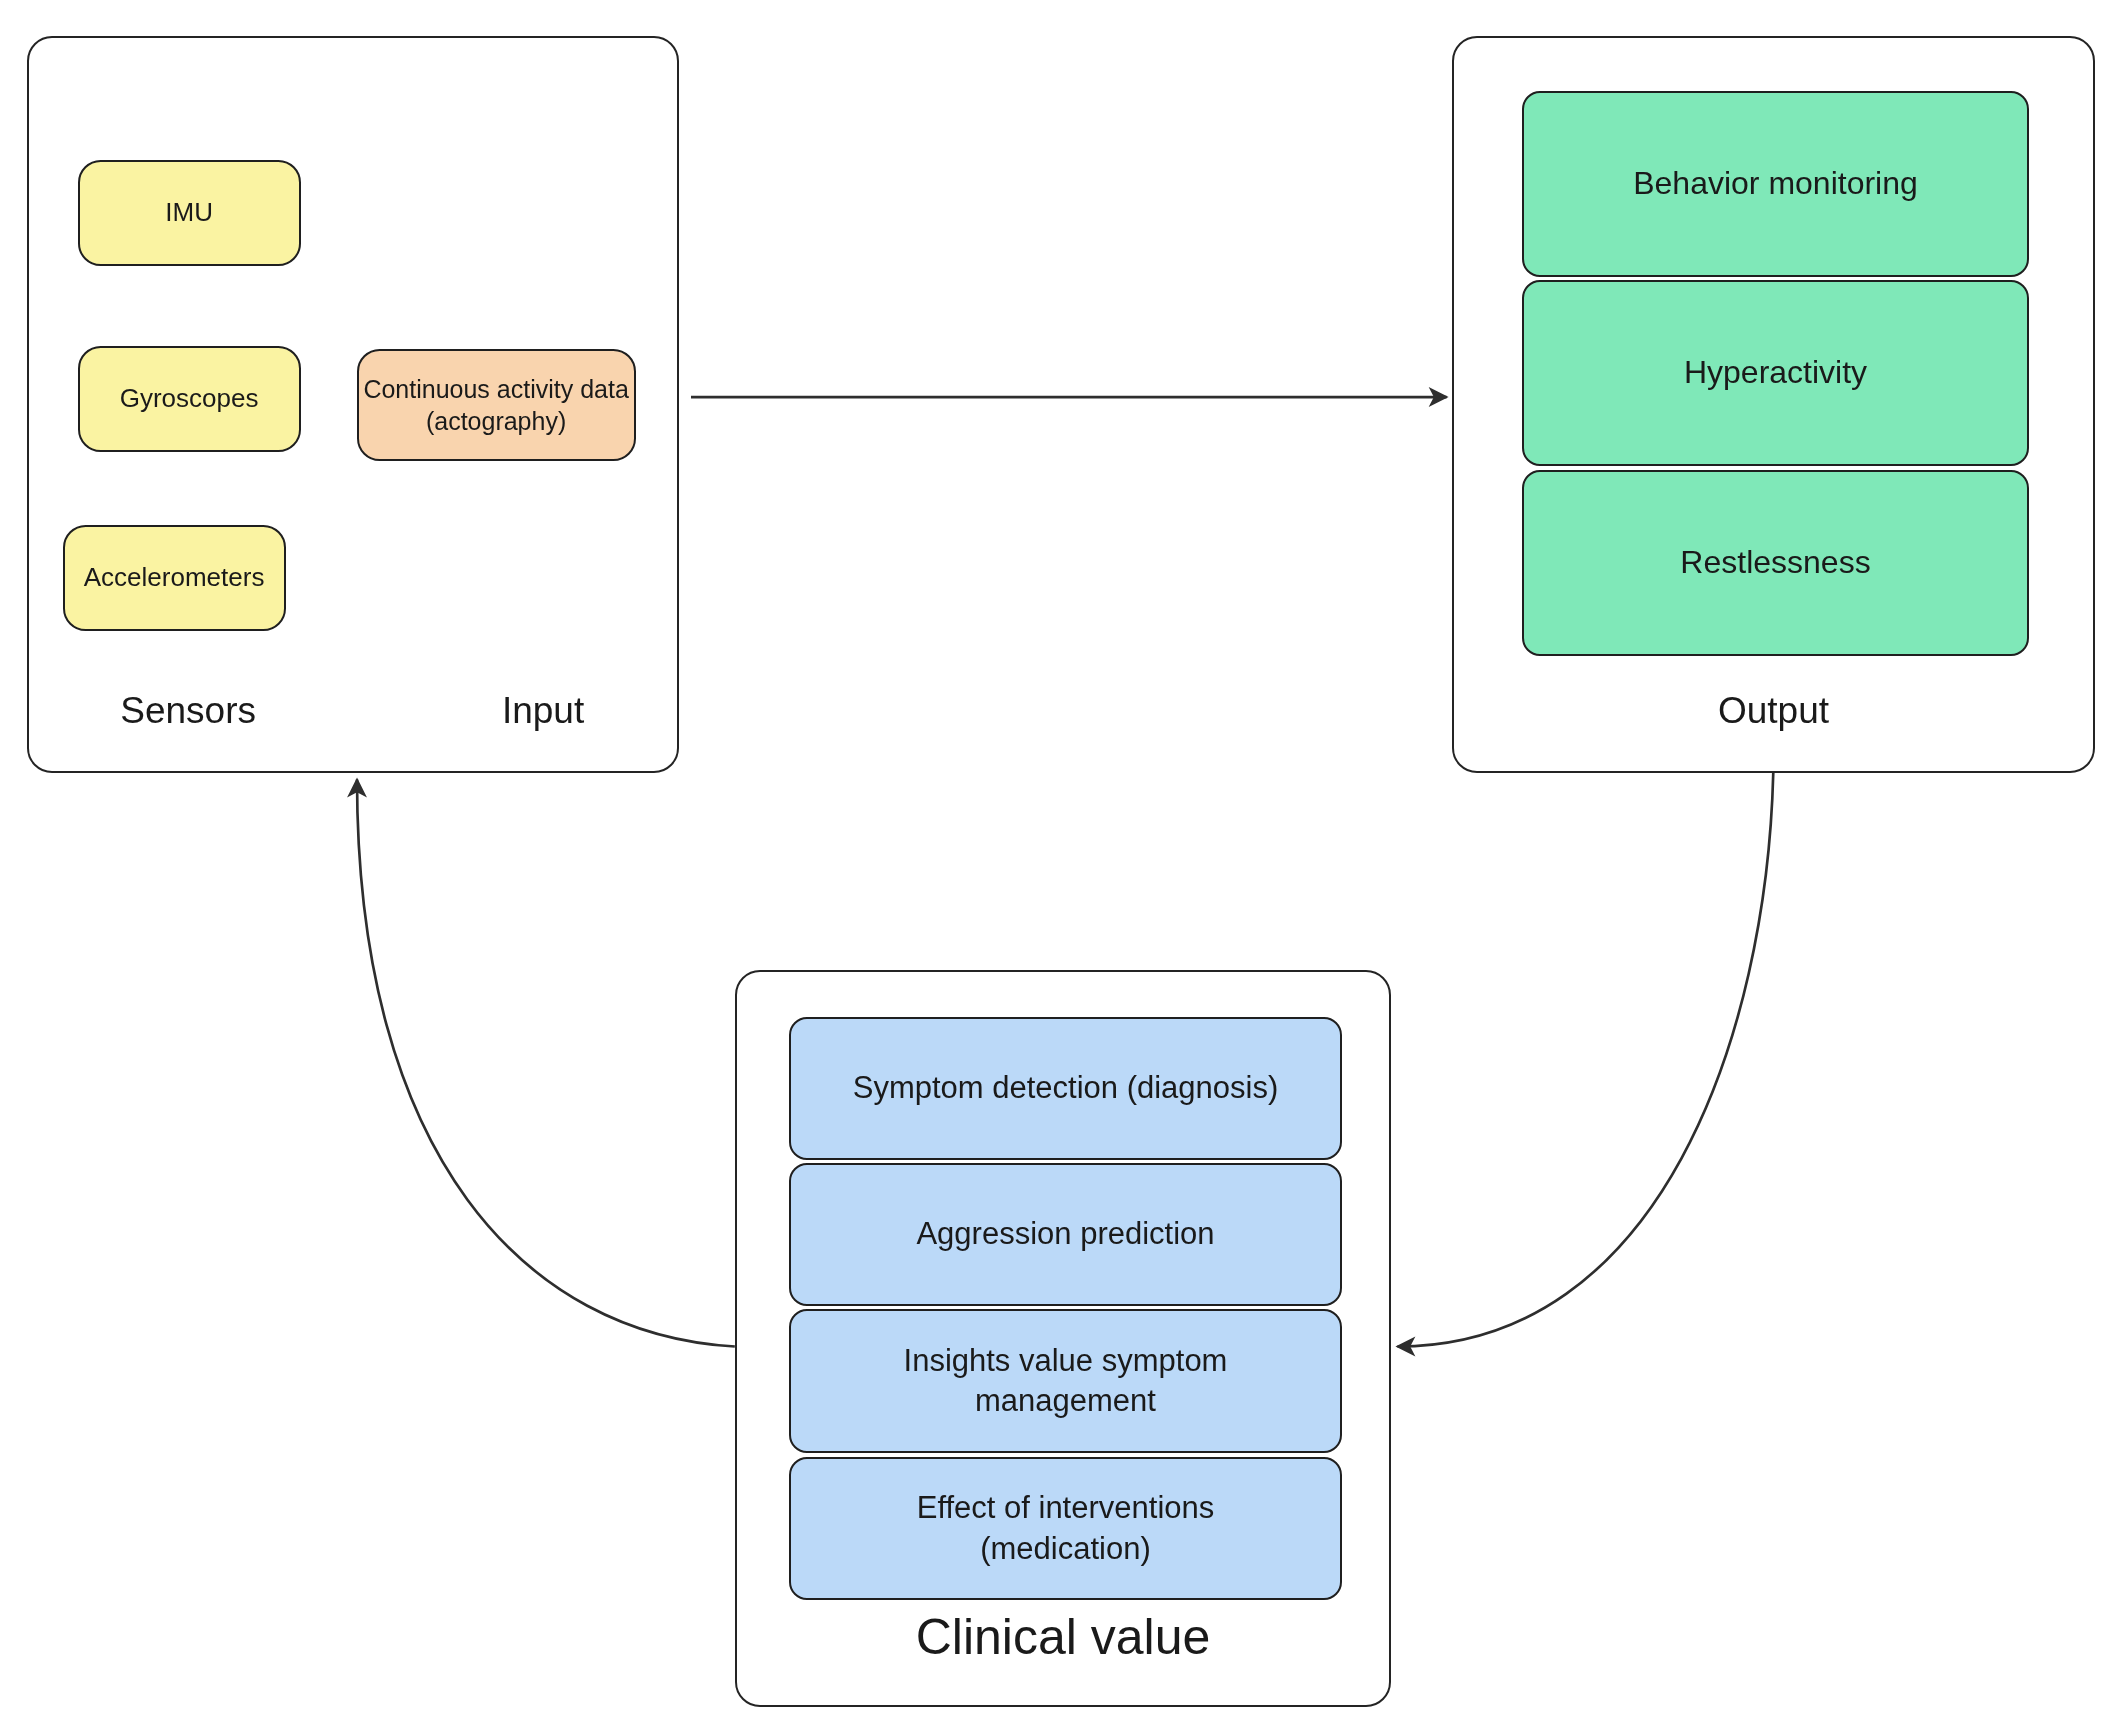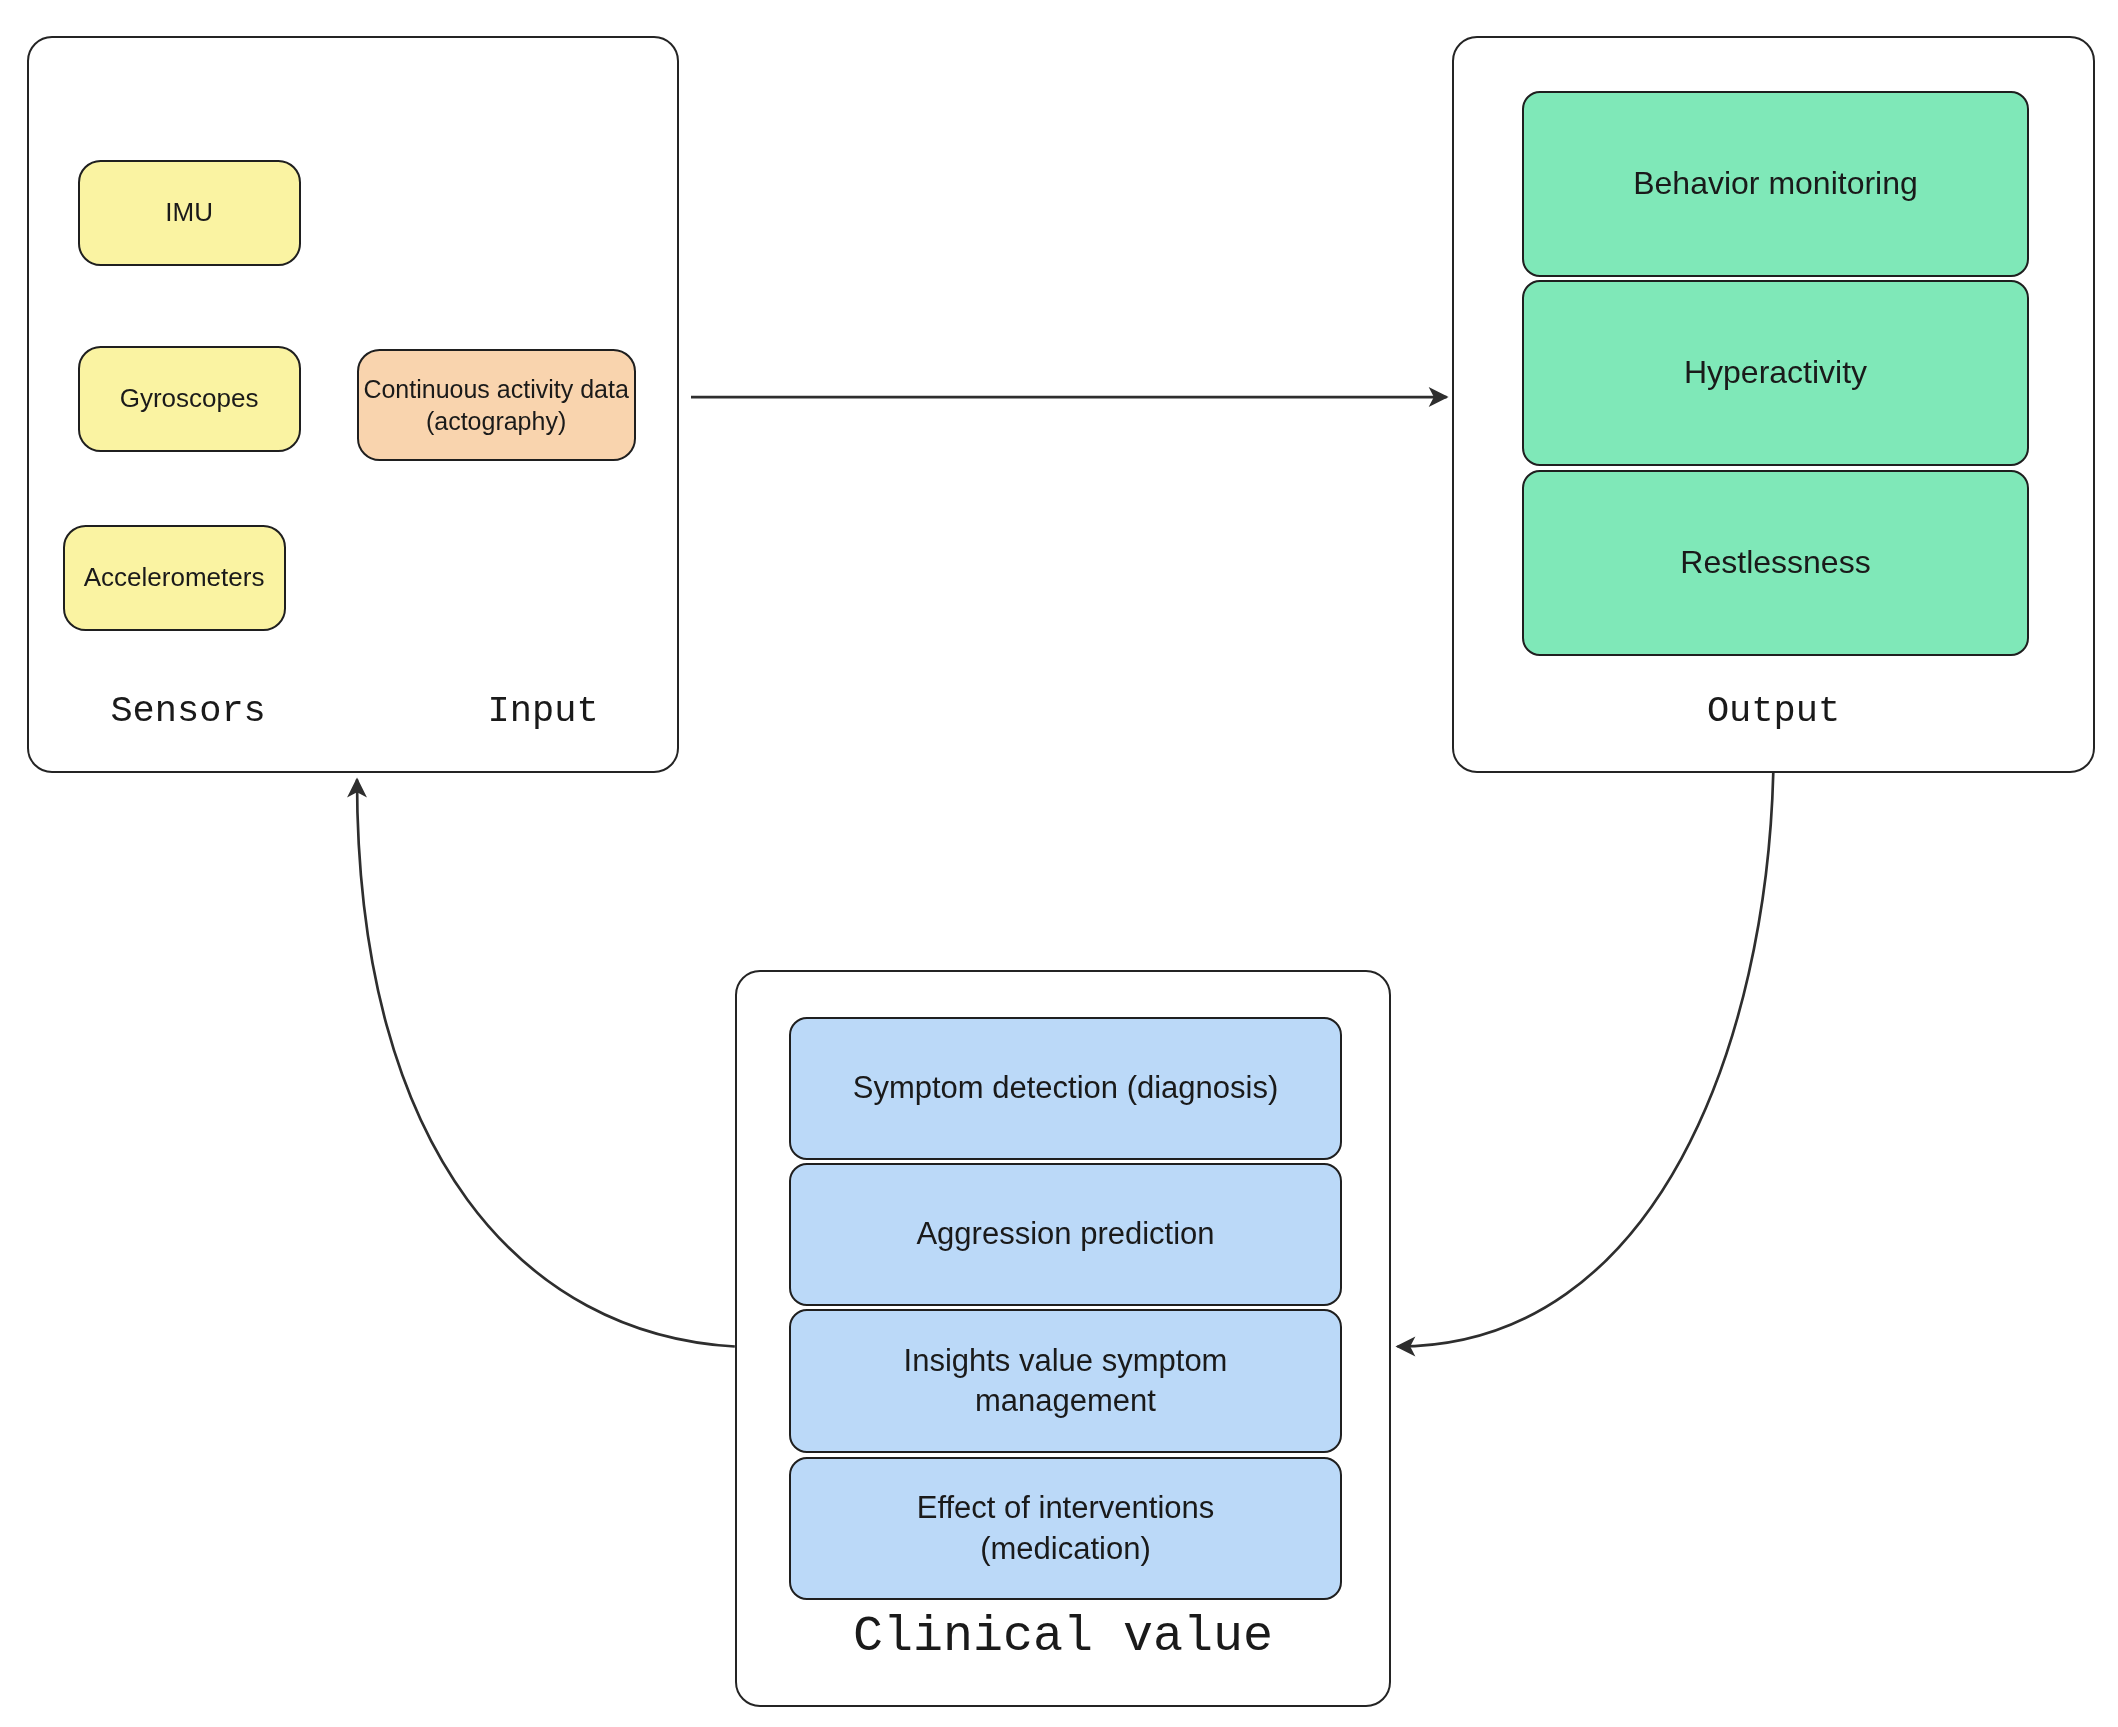--- a/index.html
+++ b/index.html
@@ -32,21 +32,21 @@
     text-align:center;
     box-sizing:border-box;
     border:2px solid var(--node-border, #1f1f1f);
     line-height:1.3;
   }
   .sensor   { background:var(--sensor-fill, #faf3a2);   border-radius:22.6px; font-size:26px; }
   .data-node{ background:var(--data-fill, #f9d4ae);     border-radius:22.6px; font-size:25px; padding:0 4px; }
   .out-item { background:var(--output-fill, #7fe8b8);   border-radius:18px; font-size:32px; }
   .clin-item{ background:var(--clinical-fill, #bbd9f8); border-radius:18px; font-size:31px; padding:0 56px;align-items:center; }
 
-  .caption { position:absolute; text-align:center; font-size:37px;font-family:Liberation Mono, monospace; }
+  .caption { position:absolute; text-align:center; font-size:37px; }
   .caption.clinical-cap { font-size:50px; }
 
   
   .input-panel { left:26.6px; top:36px; width:652px; height:737px; }
   .n-imu   { left:49px;  top:122px; width:223px; height:106px; }
   .n-gyro  { left:49px;  top:308px; width:223px; height:106px; }
   .n-accel { left:34px;  top:487px; width:223px; height:106px; }
   .n-data  { left:328px; top:311px; width:279px; height:112px;justify-content:center; }
   .cap-sensors { left:40px;  top:652px; width:239px; }
   .cap-input   { left:405px; top:652px; width:219px; }

